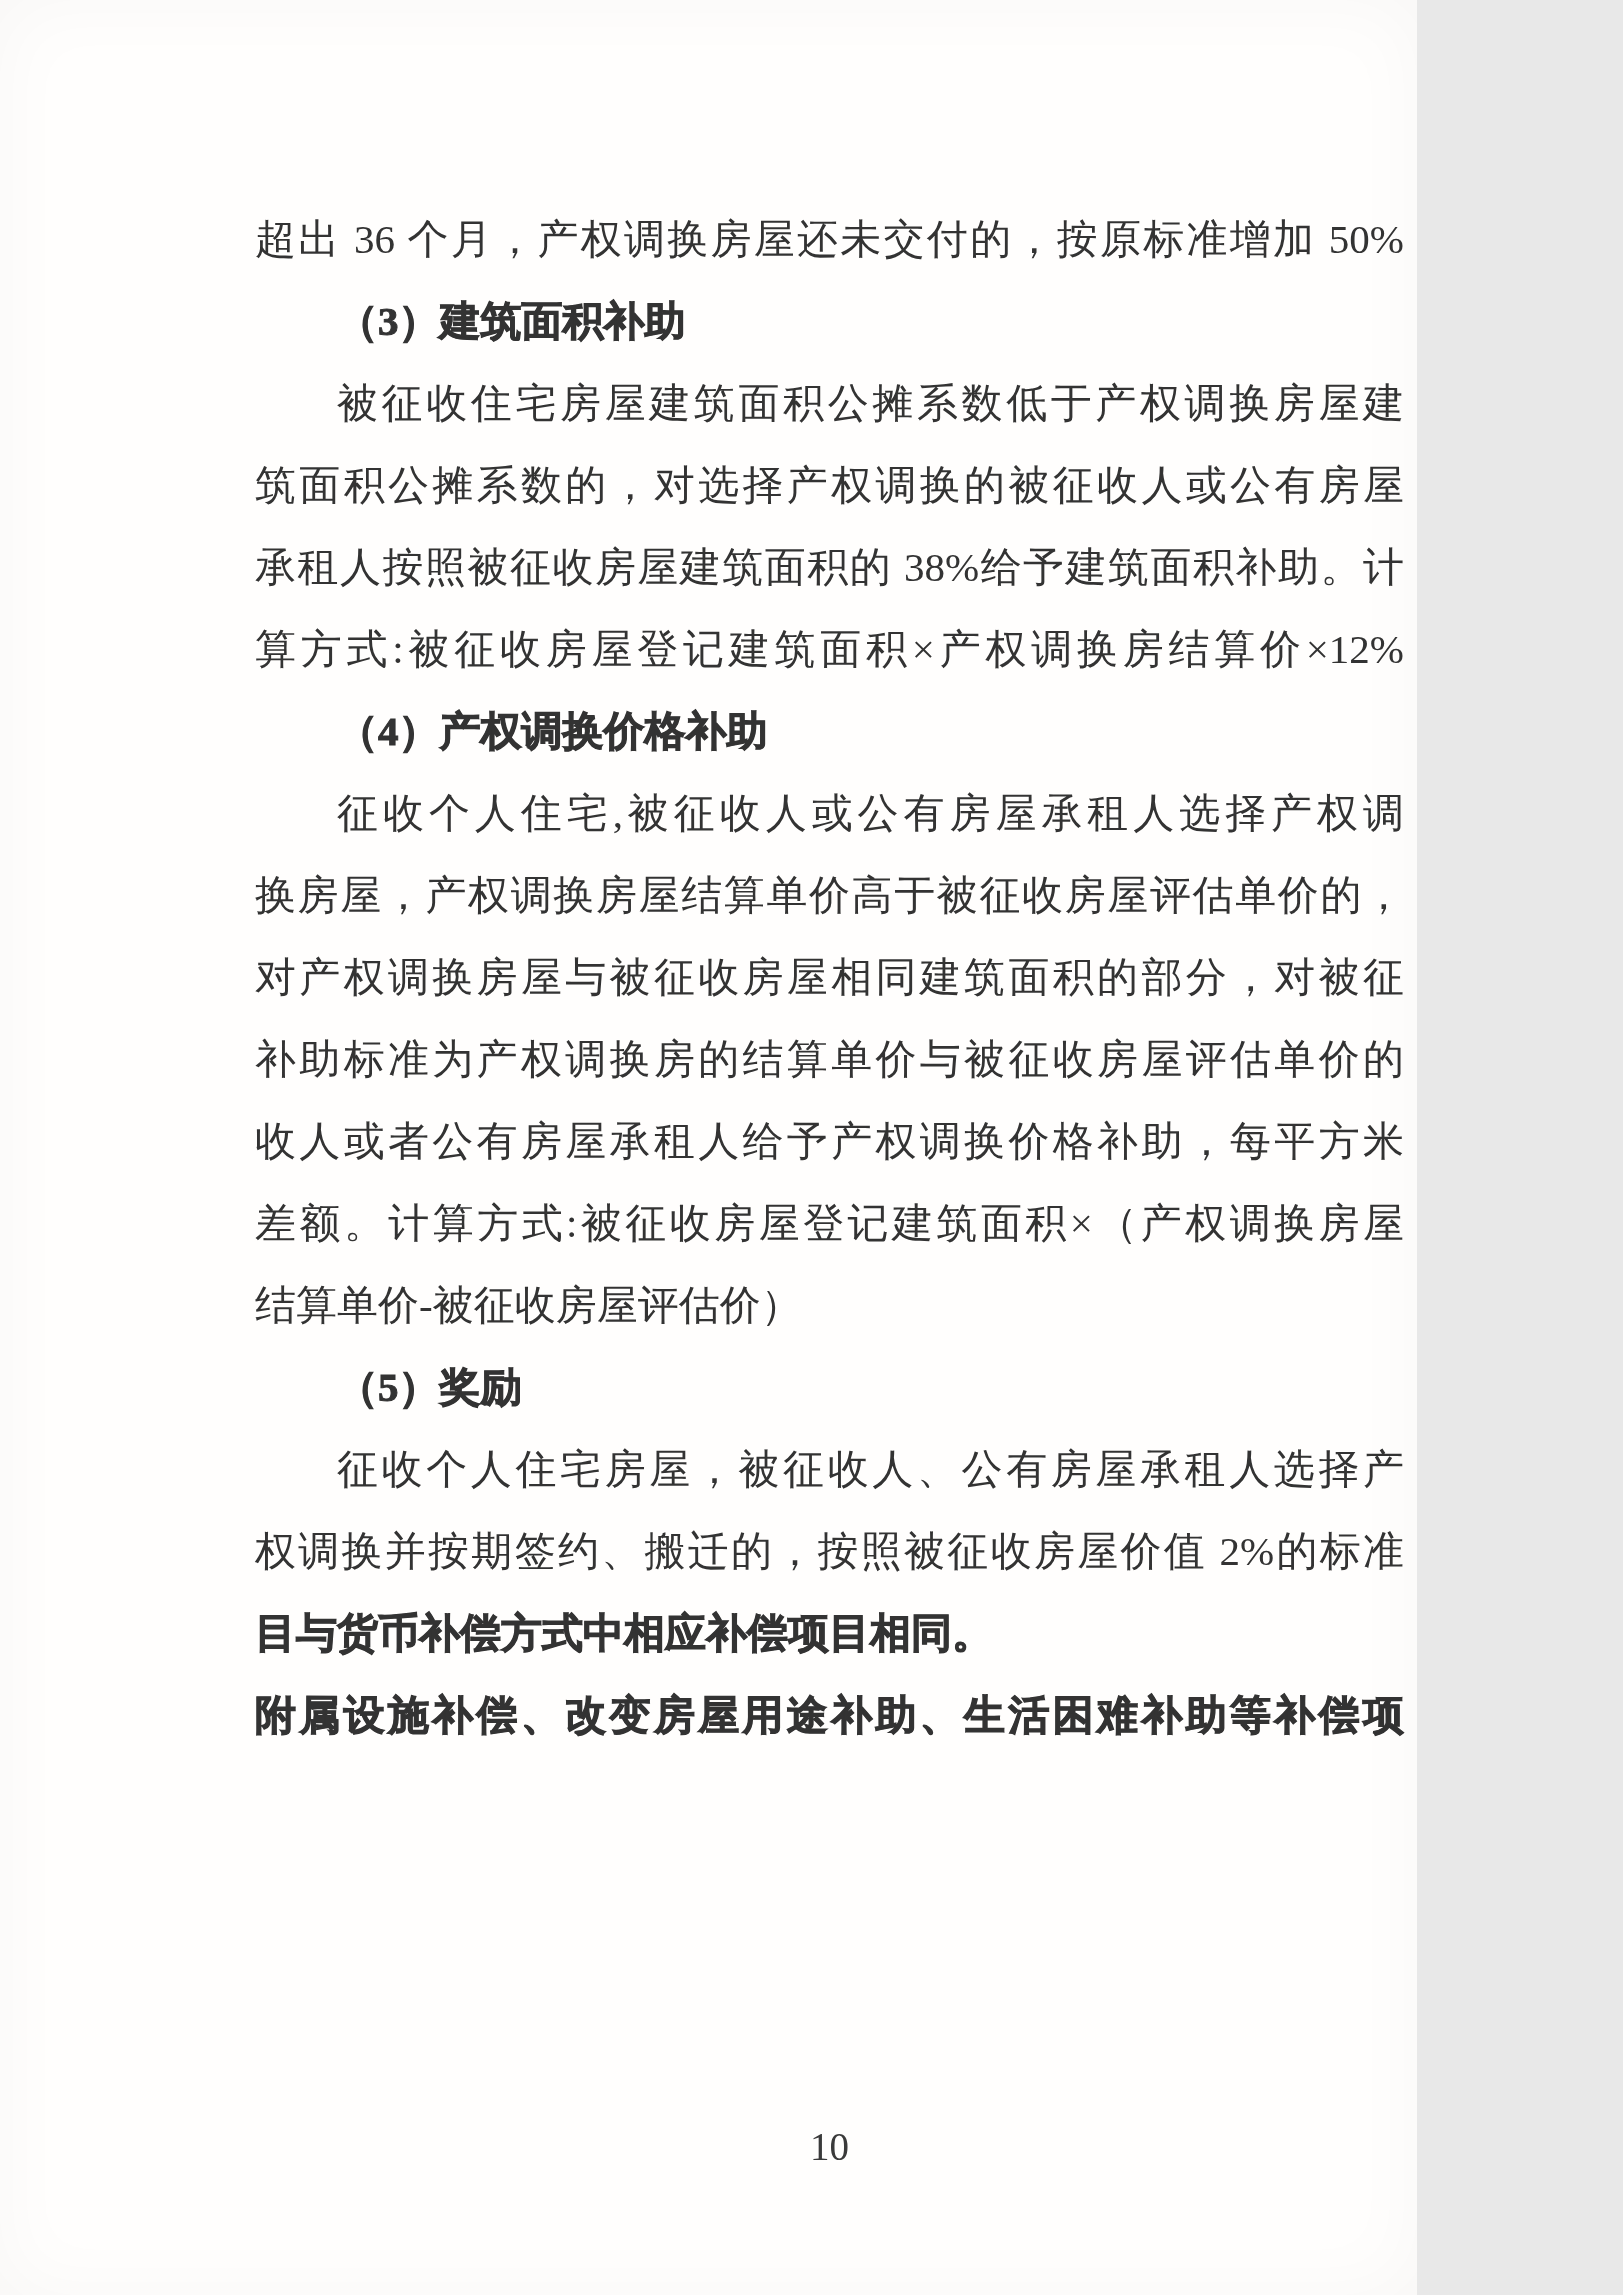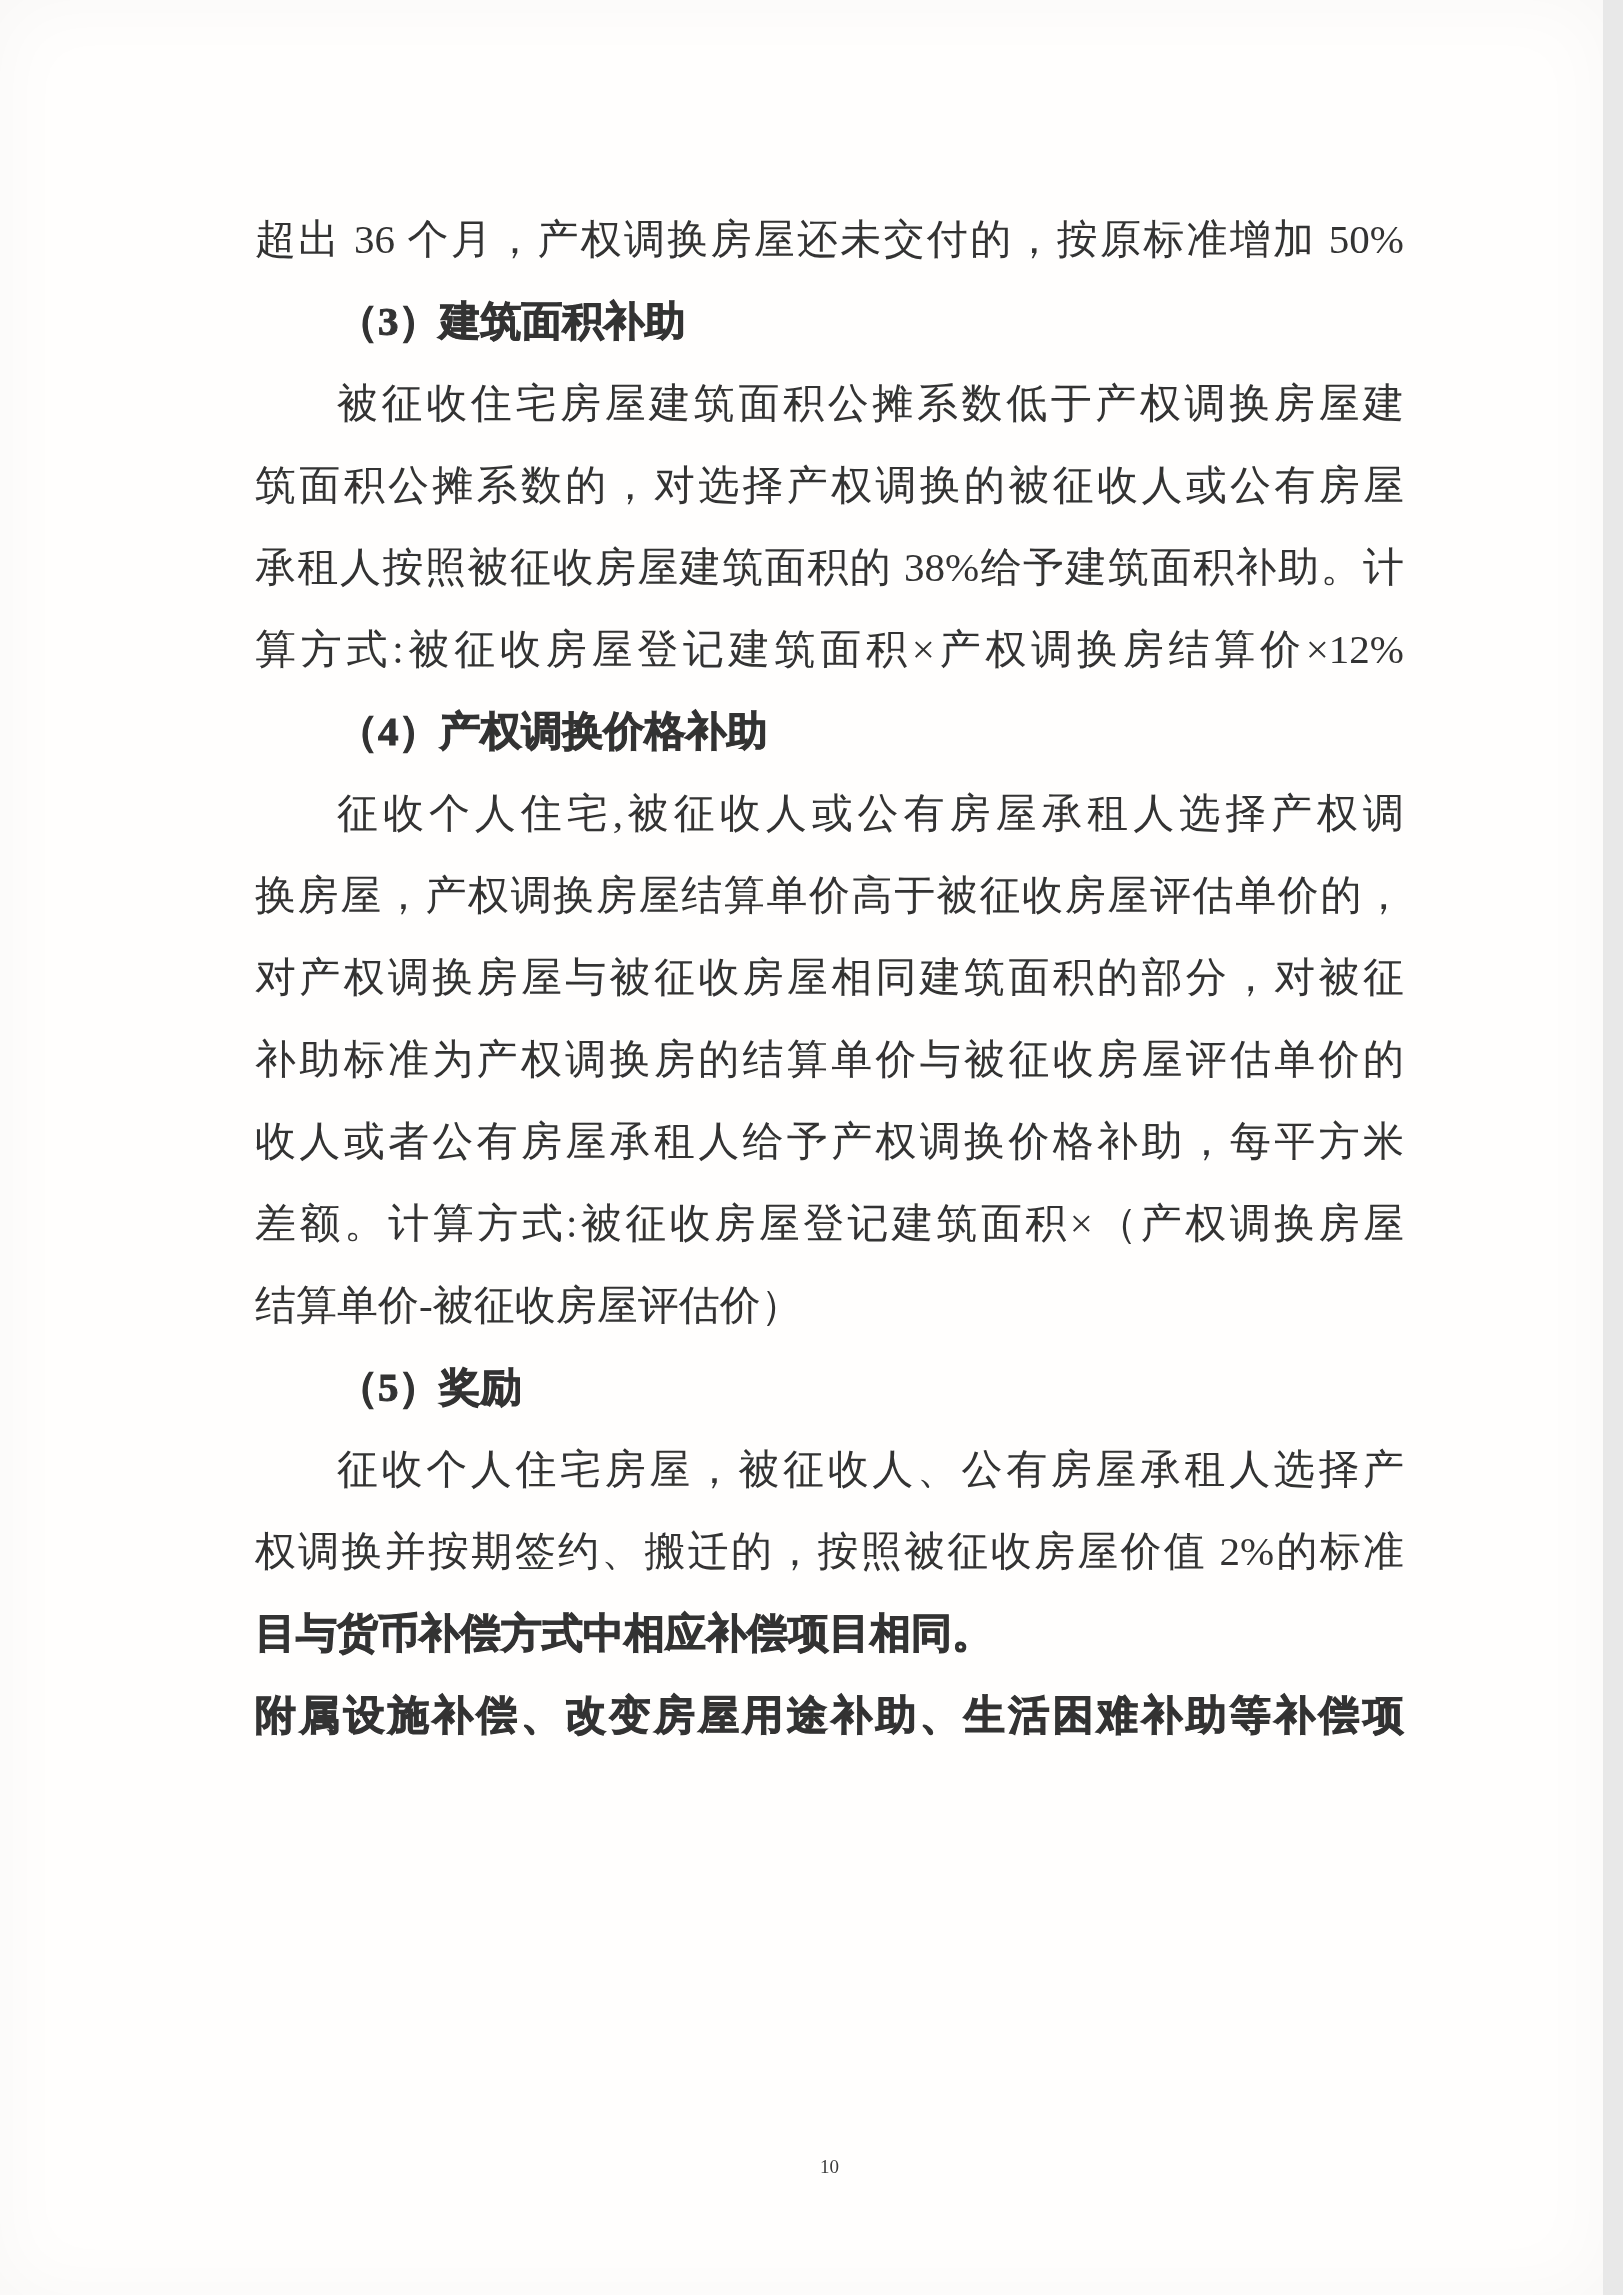--- a/index.html
+++ b/index.html
@@ -2,21 +2,21 @@
 <html style="font-size:10.5px"><head>
 <meta charset="utf-8">
 <style>
   html, body {
     margin: 0;
     padding: 0;
     background: #e8e8e8;
   }
   .page {
     position: relative;
-    width: 1603px;
+    width: 1417px;
     height: 2295px;
     background: #fffefd;
     font-family: "Liberation Serif", "DejaVu Serif", serif;
     overflow: hidden;
   }
   
   .page::after {
     content: "";
     position: absolute;
     inset: 0;
@@ -50,23 +50,22 @@
     -webkit-text-stroke: 1px #333;
   }
   .page-number {
     position: absolute;
     top: 2124px;
     left: 255px;
     width: 1149px;
     height: 46px;
     line-height: 46px;
     text-align: center;
-    font-size: 19px;
+    font-size: 39px;
     color: #3a3a3a;
-    margin-top: 20px;
   }
 </style>
 </head>
 <body>
 
 <div class="page">
   <div class="text-block" style="color: rgb(51, 51, 51);">
       <div class="line fill">超出 36 个月，产权调换房屋还未交付的，按原标准增加 50%</div>
       <div class="line bold indent">（3）建筑面积补助</div>
       <div class="line indent fill">被征收住宅房屋建筑面积公摊系数低于产权调换房屋建</div>

